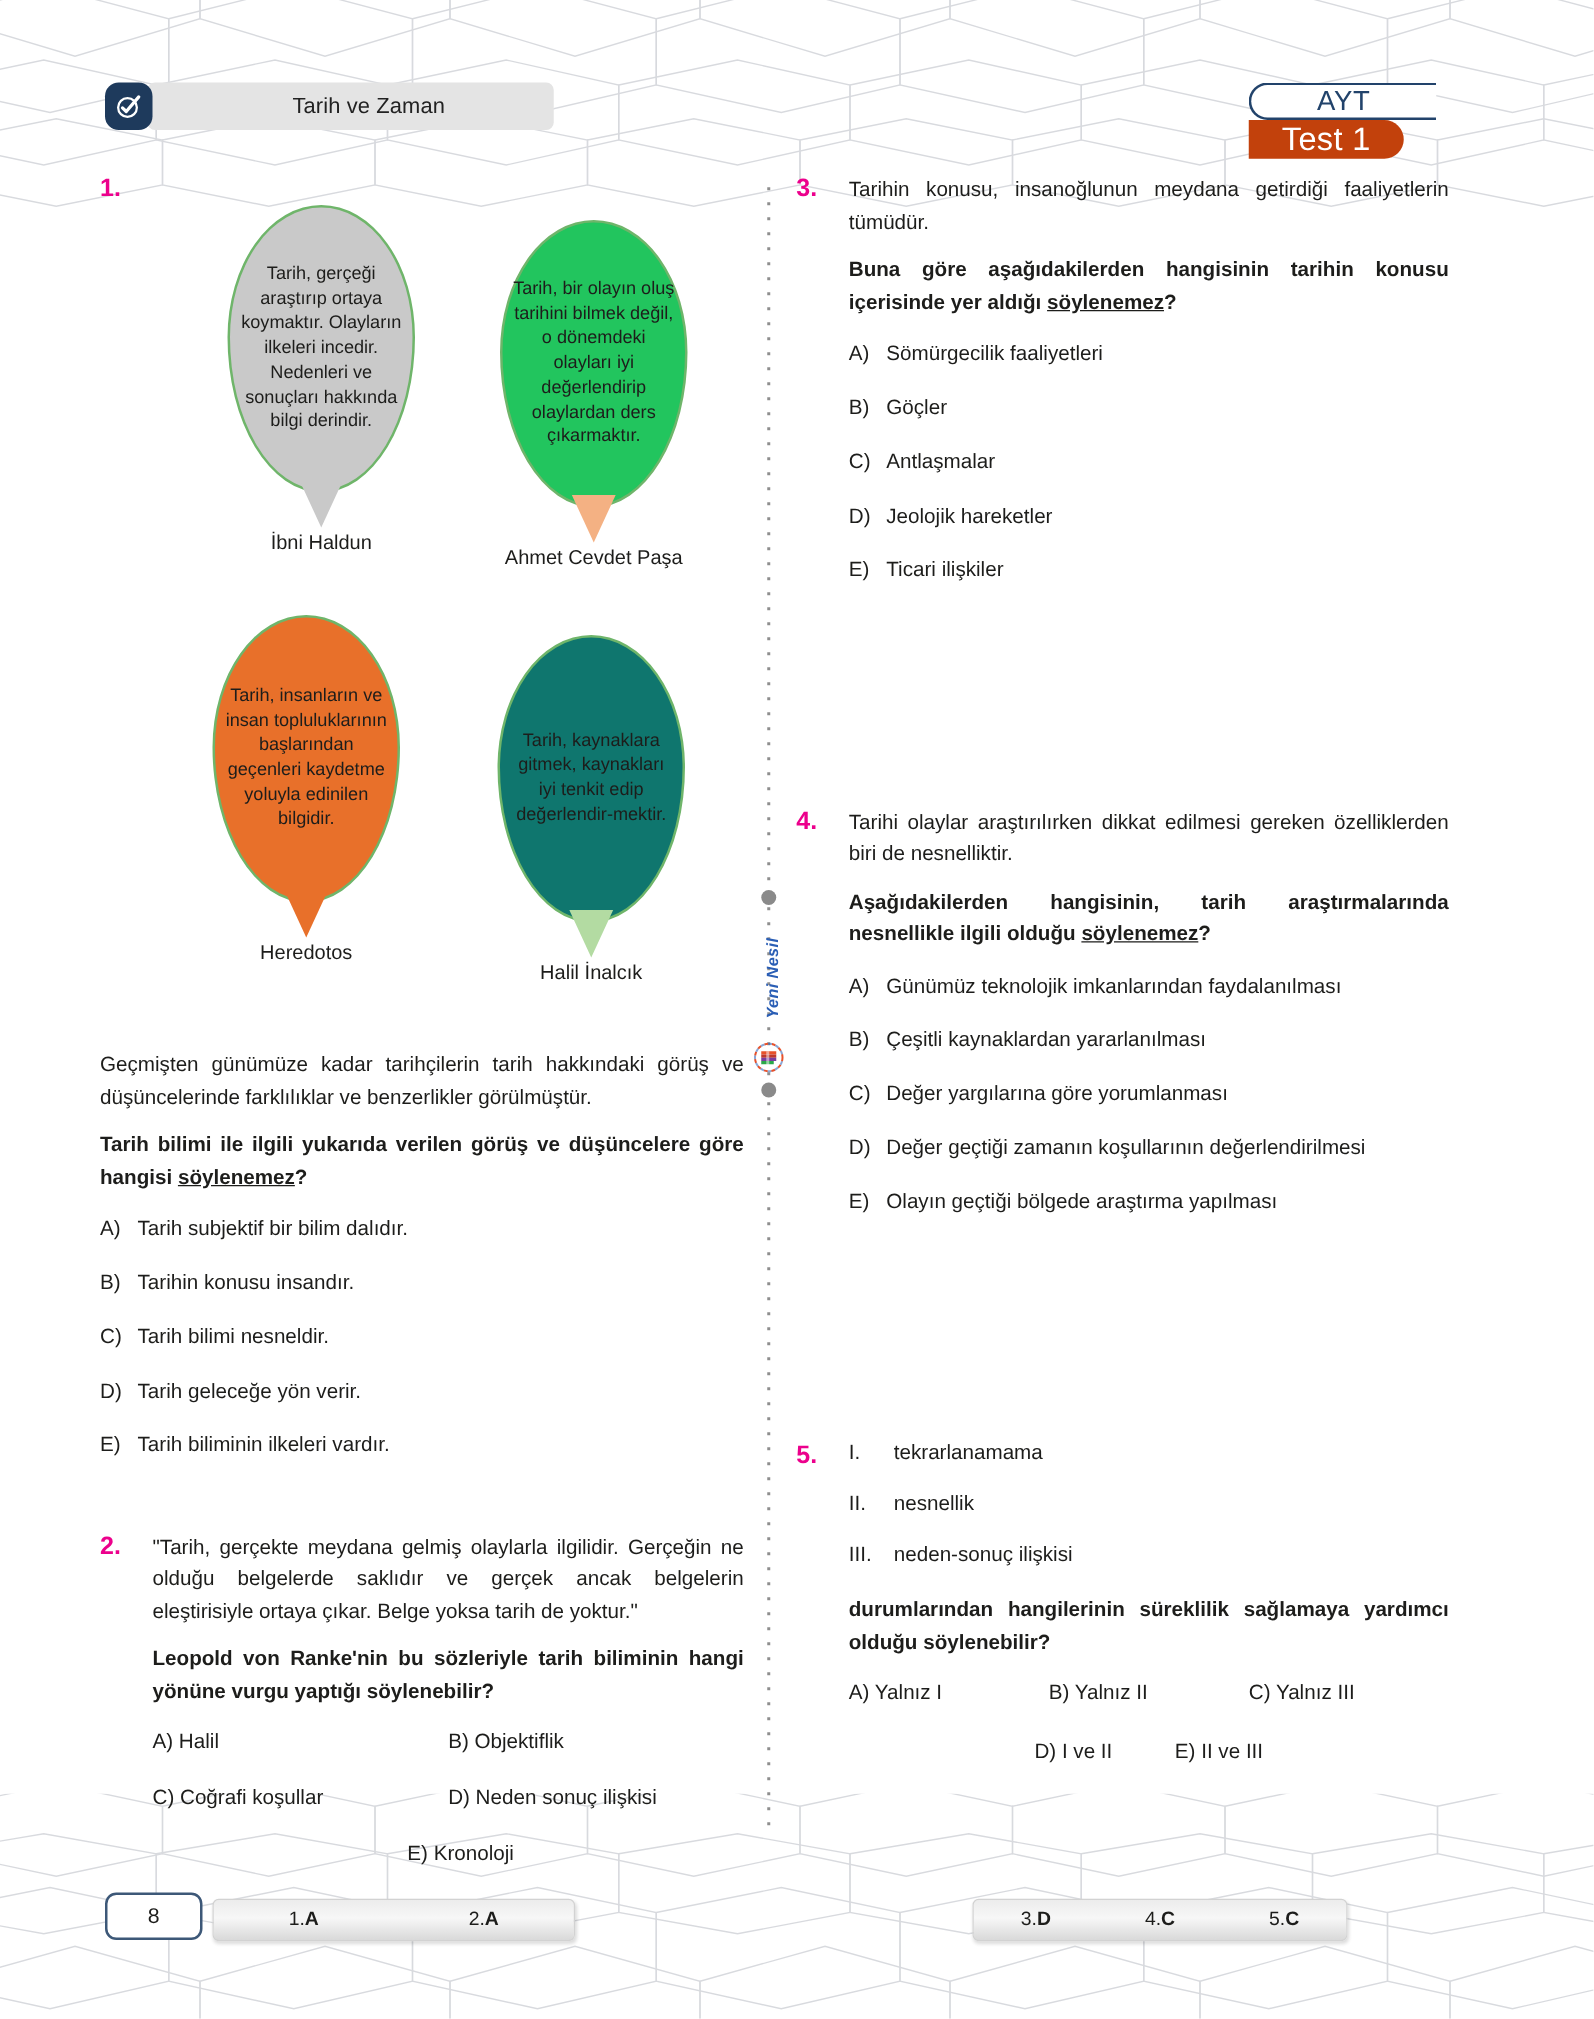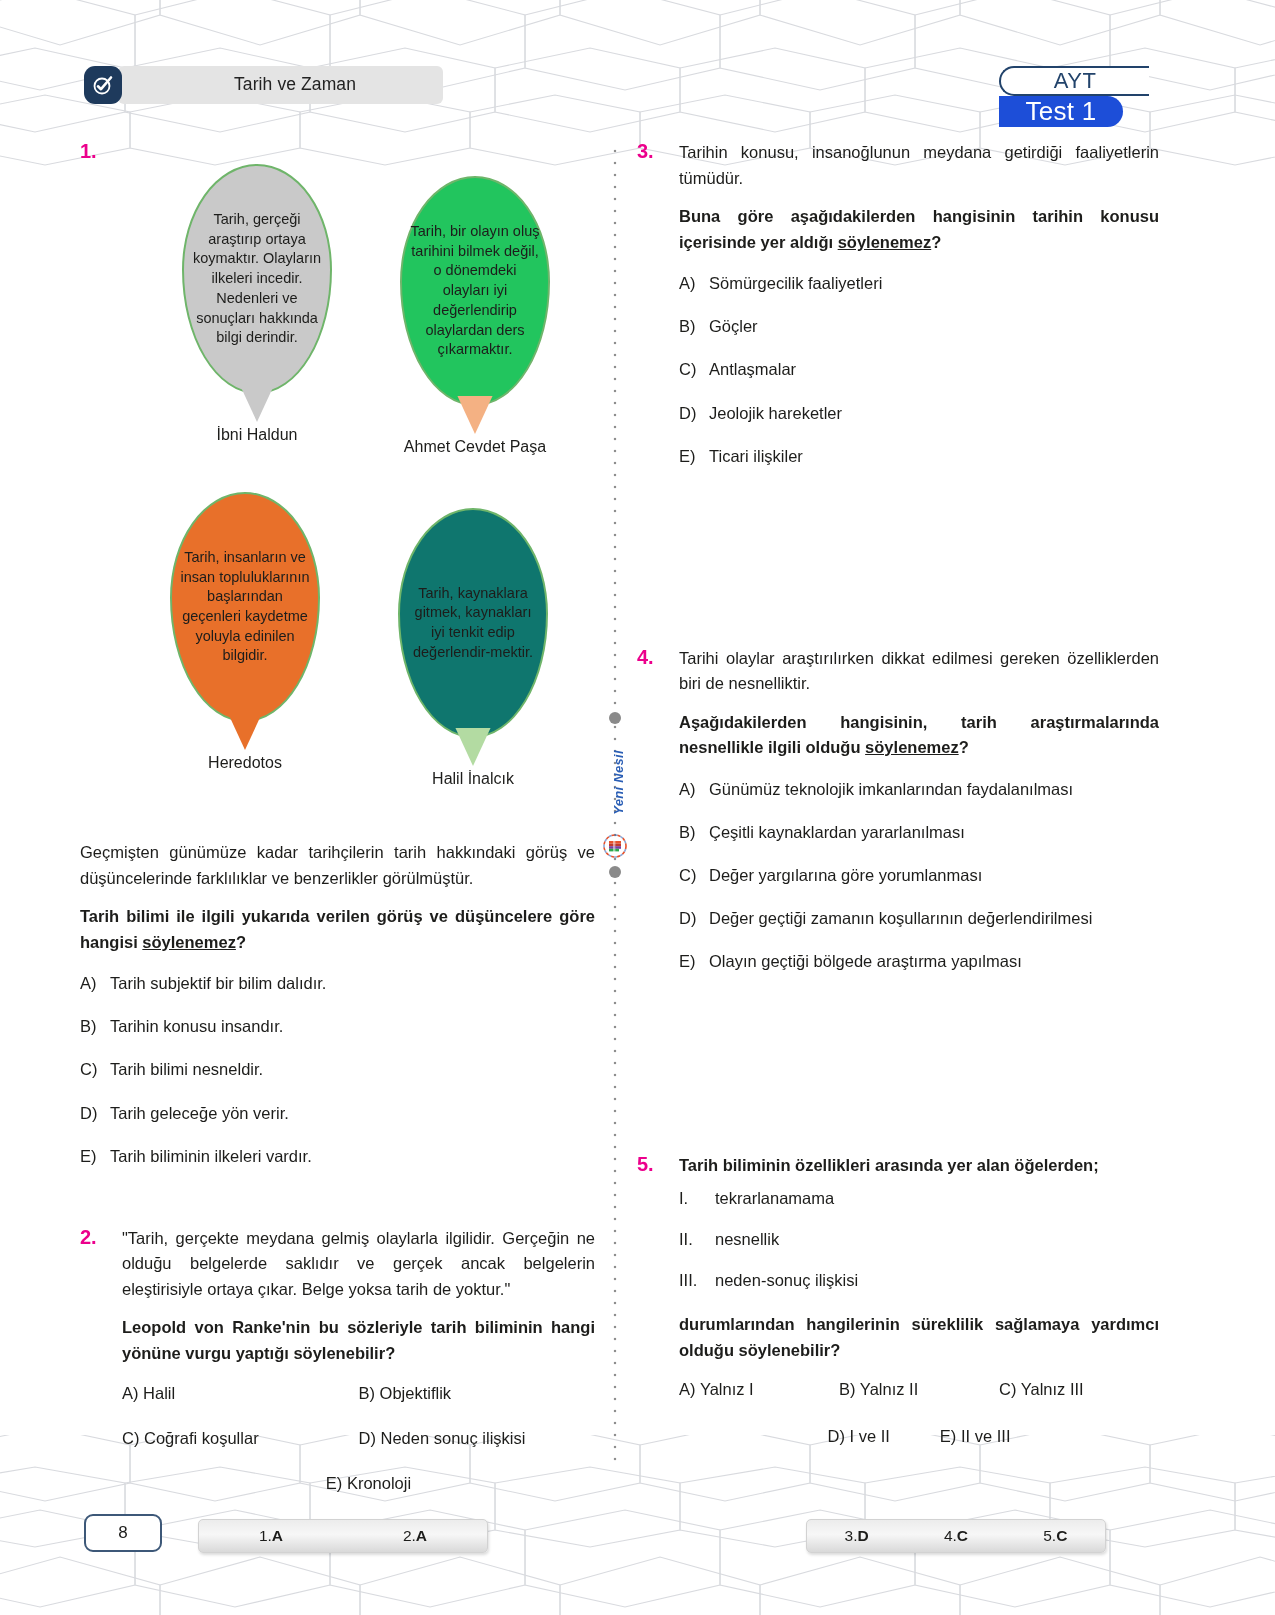--- a/index.html
+++ b/index.html
@@ -76,21 +76,21 @@
     background: #ffffff;
     color: #22436b;
     font-size: 22px;
     display: flex;
     align-items: center;
     justify-content: center;
     width: 148px;
     letter-spacing: .5px;
   }
   .badge-test {
-    background: #1d4ed8;
+    background: #c2410c;
     color: #ffffff;
     font-size: 26px;
     display: flex;
     align-items: center;
     justify-content: center;
     width: 124px;
     border-radius: 0 22px 22px 0;
     letter-spacing: .3px;
   }
 
@@ -311,21 +311,20 @@
     position: absolute;
     bottom: 62px;
     height: 32px;
     background: linear-gradient(to bottom, #ececec, #f7f7f7 45%, #d9d9d9);
     border: 1px solid #d2d2d2;
     border-radius: 5px;
     box-shadow: 1px 2px 3px rgba(0,0,0,.14);
     display: flex;
     align-items: center;
     font-size: 15.5px;
-    margin-left: 28px;
   }
   .ans-bar.left { left: 170px; width: 288px; }
   .ans-bar.right { left: 778px; width: 298px; }
   .ans-bar span { flex: 1; text-align: center; }
   .ans-bar b { font-weight: bold; }
 </style>
 </head>
 <body>
 
 <div class="page">
@@ -592,21 +591,20 @@
             <span class="opt-letter">E)</span>
             <span>Olayın geçtiği bölgede araştırma yapılması</span>
           </div>
         </div>
       </div>
     </div>
 
     <div class="q" style="margin-top:180px">
       <div class="q-num">5.</div>
       <div class="q-body">
-        <div class="q-ask" style="margin-bottom:10px">Tarih biliminin özellikleri arasında yer alan öğelerden;</div>
         <div class="roman-list">
           <div class="roman-item">
             <span class="roman-num">I.</span>
             <span>tekrarlanamama</span>
           </div>
           <div class="roman-item">
             <span class="roman-num">II.</span>
             <span>nesnellik</span>
           </div>
           <div class="roman-item">

